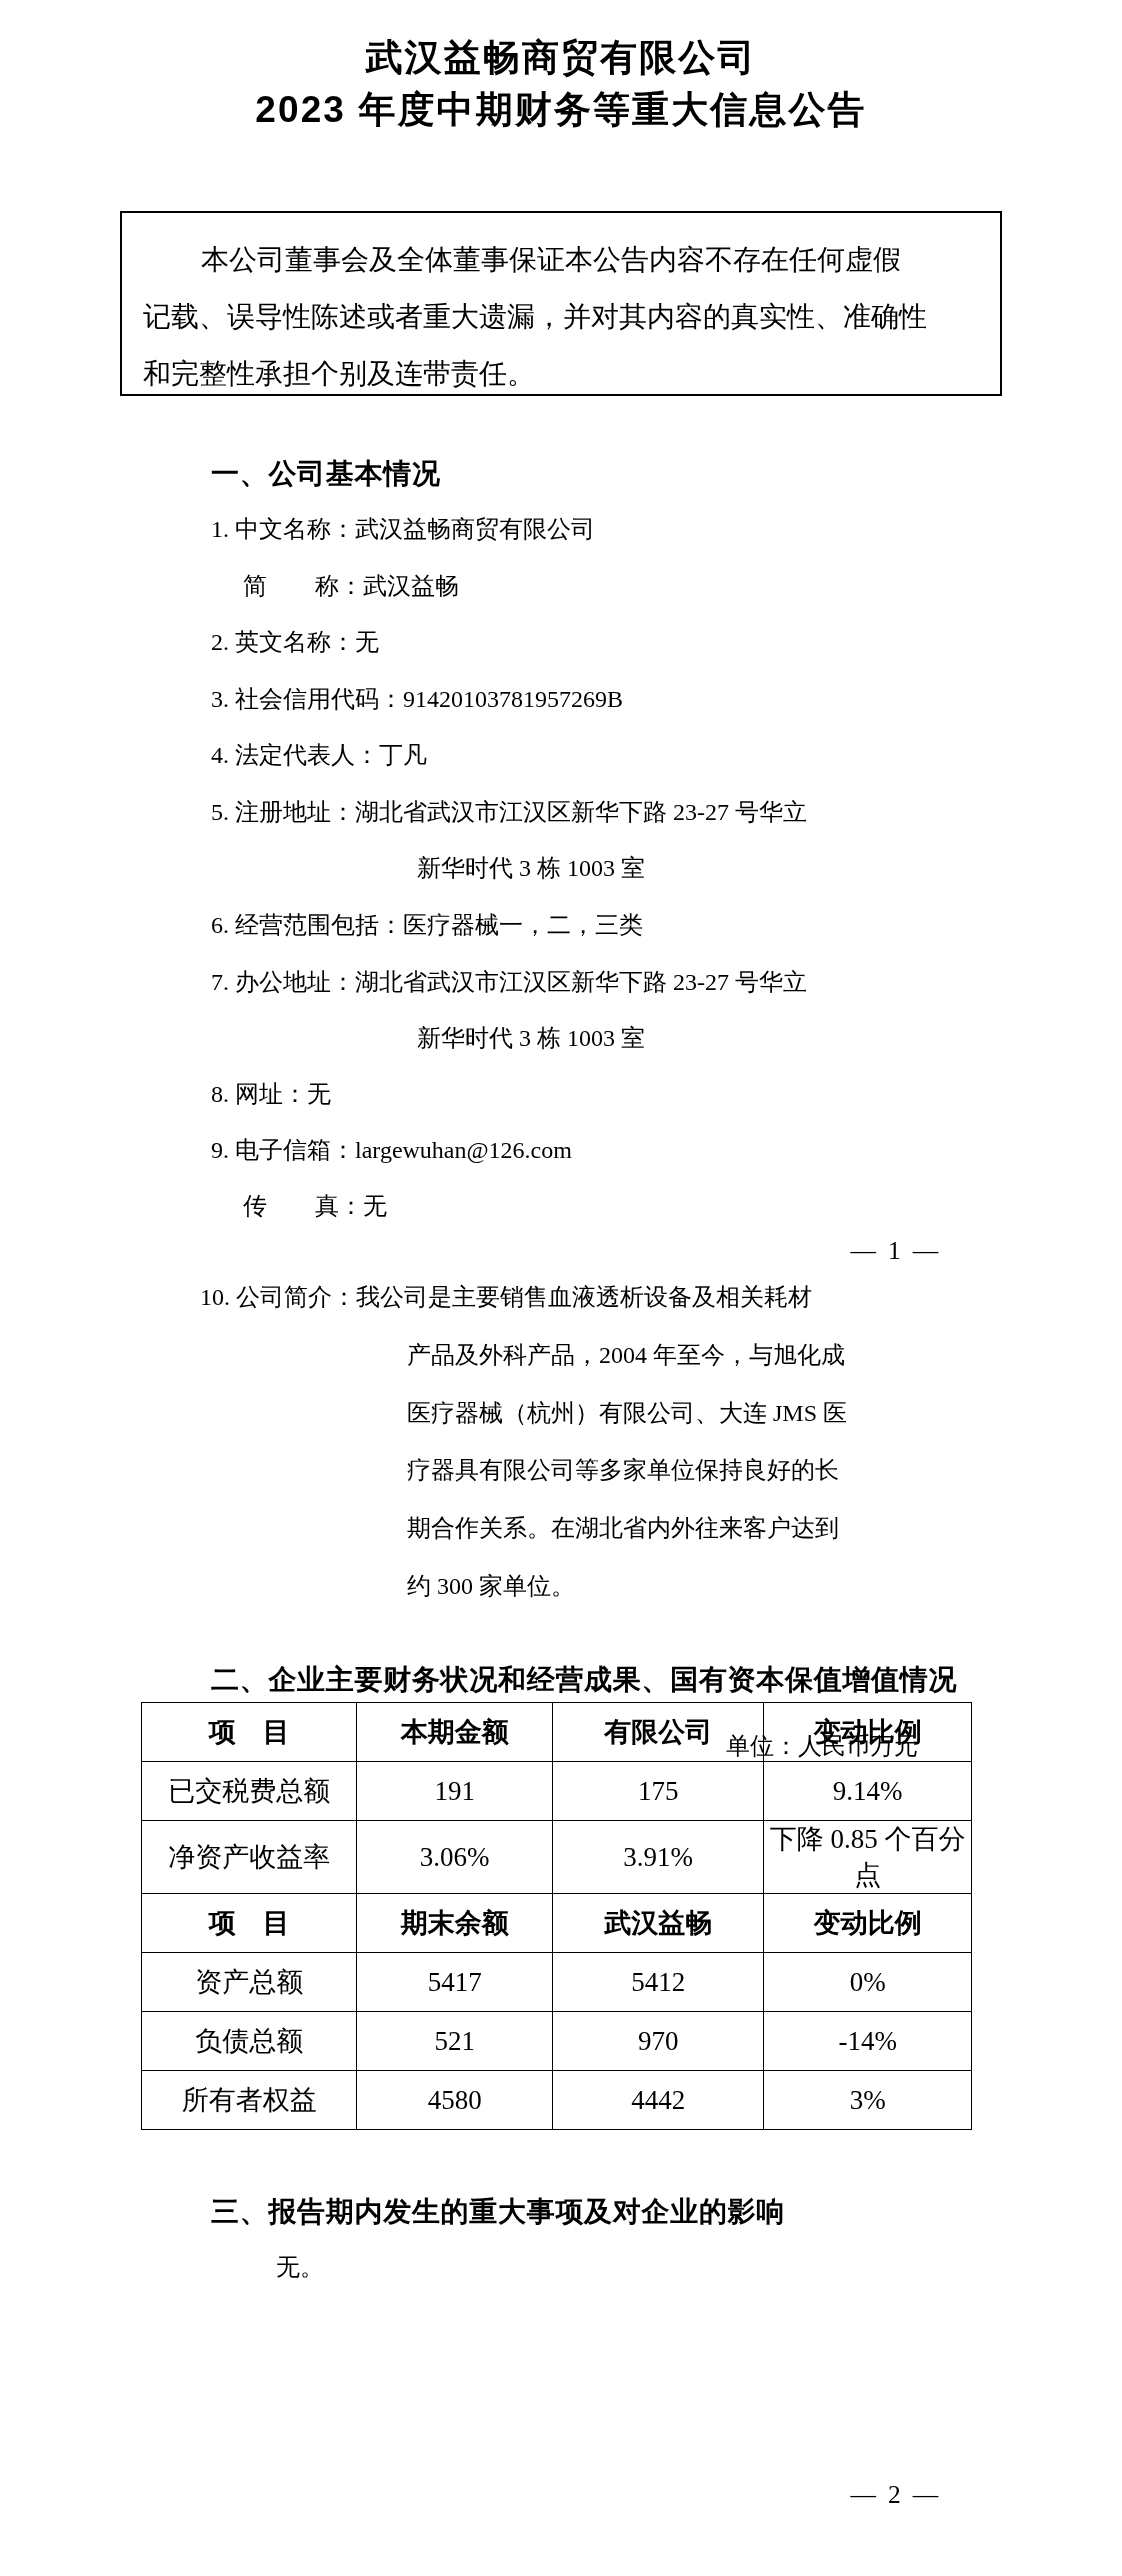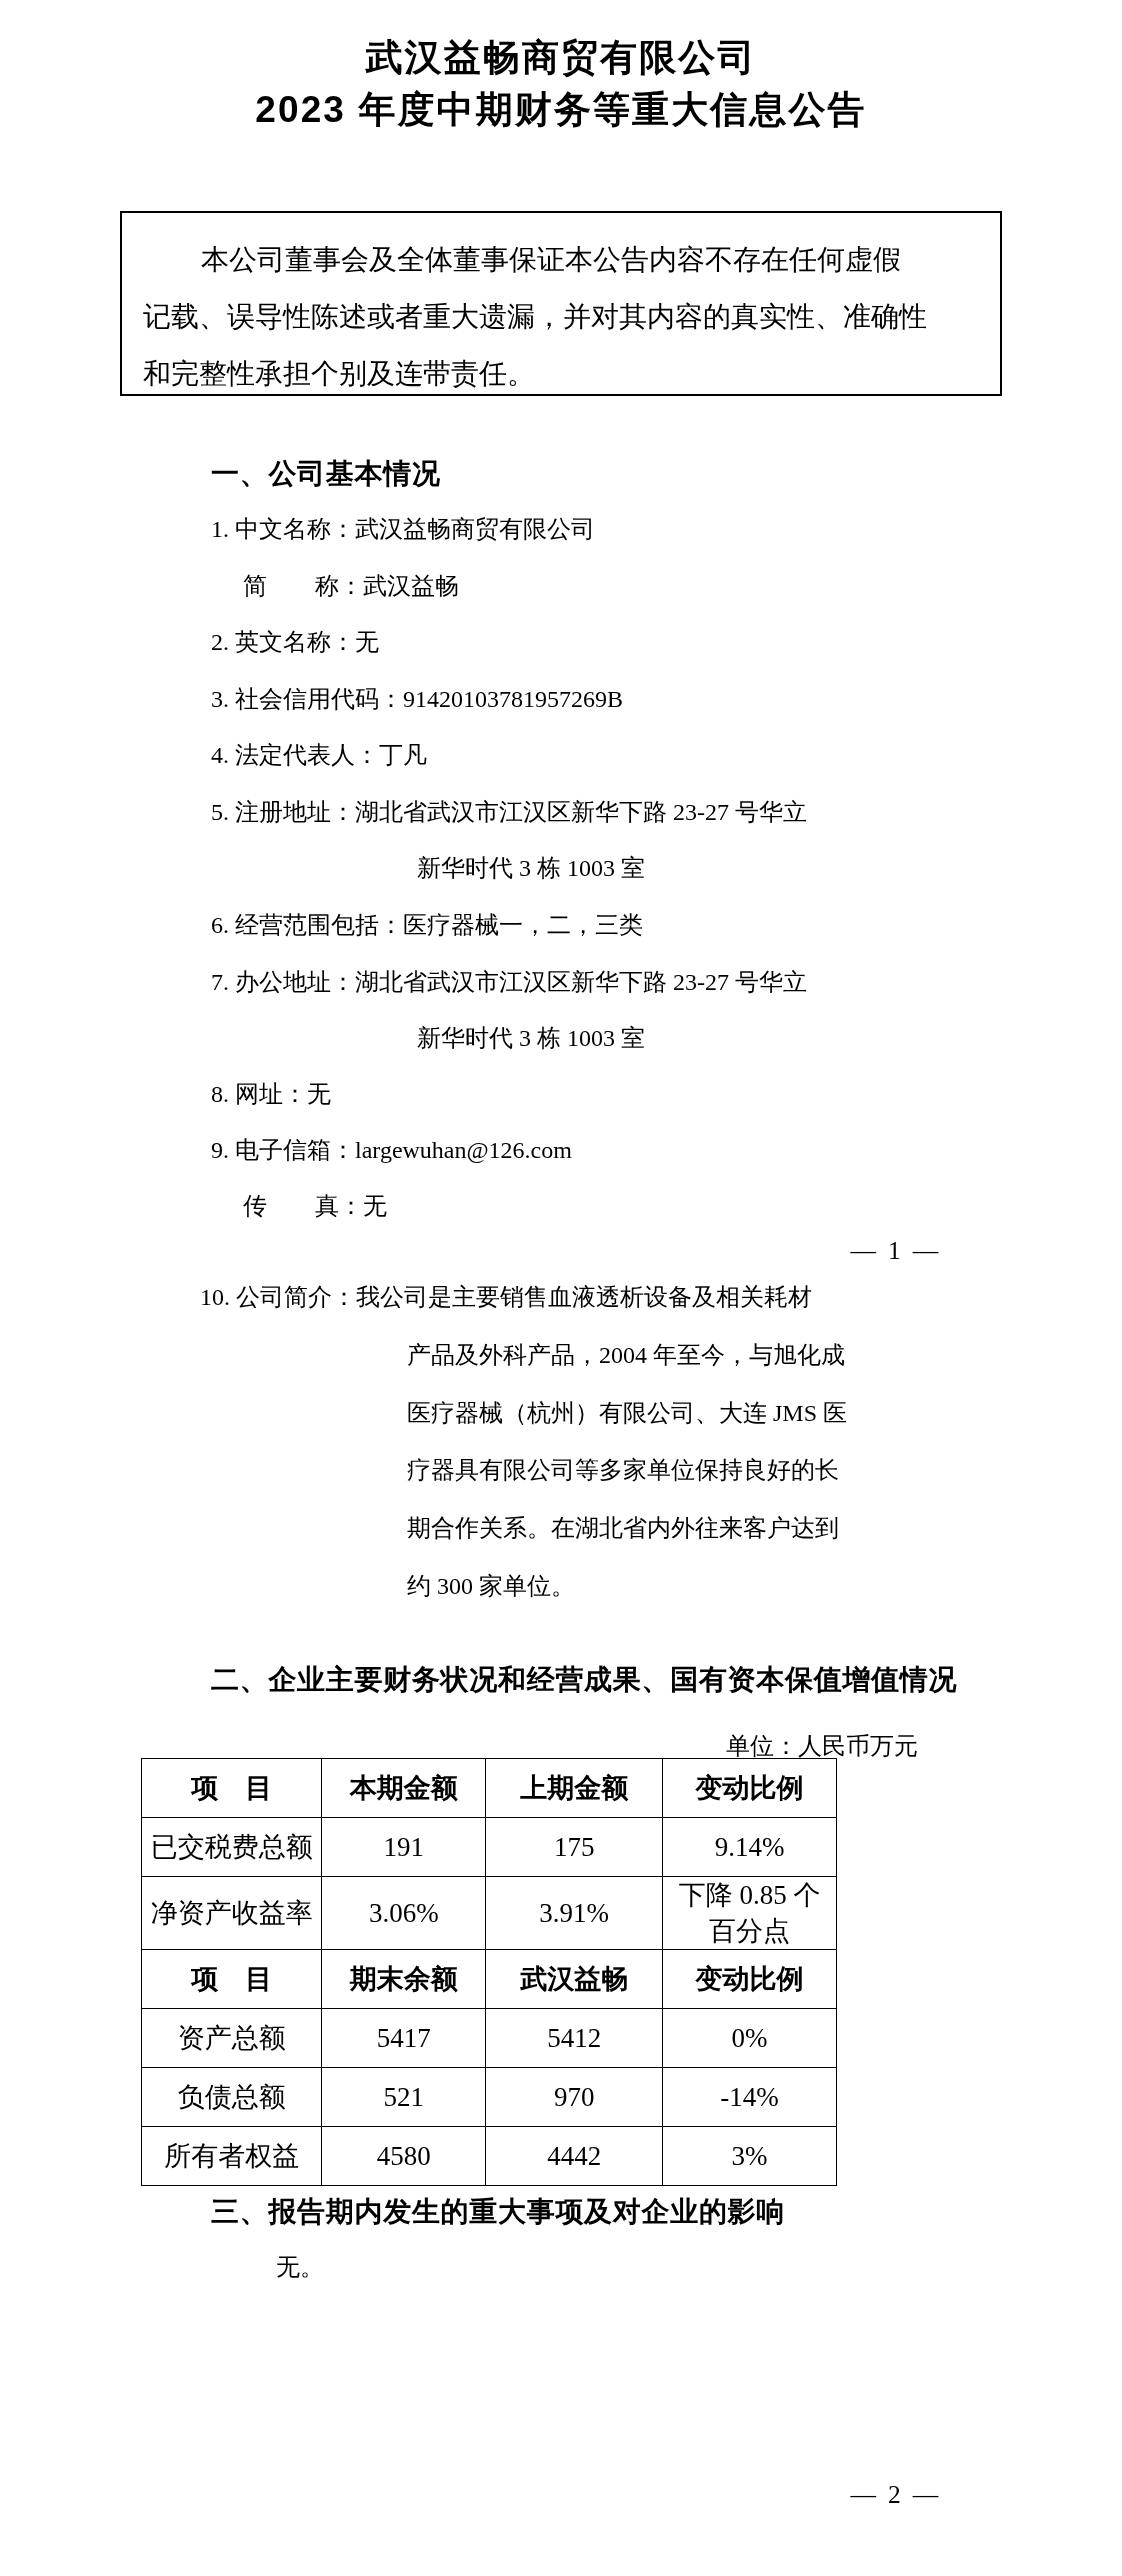--- a/index.html
+++ b/index.html
@@ -25,21 +25,21 @@
   }
   .heading{
     font-size:28px;font-weight:700;line-height:1.2;
     font-family:"Liberation Sans","DejaVu Sans",sans-serif;
     letter-spacing:0.7px;
   }
   .bodyline{font-size:24px;line-height:1.2;white-space:pre;}
   .pagemark{font-size:25.5px;letter-spacing:2.8px;}
   .unitnote{font-size:24px;}
   table.fin{
-    position:absolute;left:141px;top:1758px;width:696px;
+    position:absolute;left:141px;top:1702px;width:831px;
     border-collapse:collapse;table-layout:fixed;padding-left:32px;
   }
   table.fin td{
     border:1.4px solid #000;height:58px;
     text-align:center;vertical-align:middle;
     font-size:27px;padding:0 4.2px;overflow:hidden;
   }
   table.fin tr.hrow td{
     font-weight:700;
     font-family:"Liberation Sans","DejaVu Sans",sans-serif;
@@ -84,21 +84,21 @@
 <div class="abs bodyline" style="left:407px;top:1572px;">约 300 家单位。</div>
 
 <div class="abs heading" style="left:211px;top:1663px;">二、企业主要财务状况和经营成果、国有资本保值增值情况</div>
 <div class="abs unitnote" style="right:204px;top:1730px;">单位：人民币万元</div>
 
 <table class="fin">
   <tbody>
       <tr class="hrow">
     <td class="c0">项　目</td>
     <td class="c1">本期金额</td>
-    <td class="c2">上期金额</td>
+    <td class="c2">有限公司</td>
     <td class="c3">变动比例</td>
   </tr>
   <tr>
     <td>已交税费总额</td>
     <td>191</td>
     <td>175</td>
     <td>9.14%</td>
   </tr>
   <tr>
     <td>净资产收益率</td>

